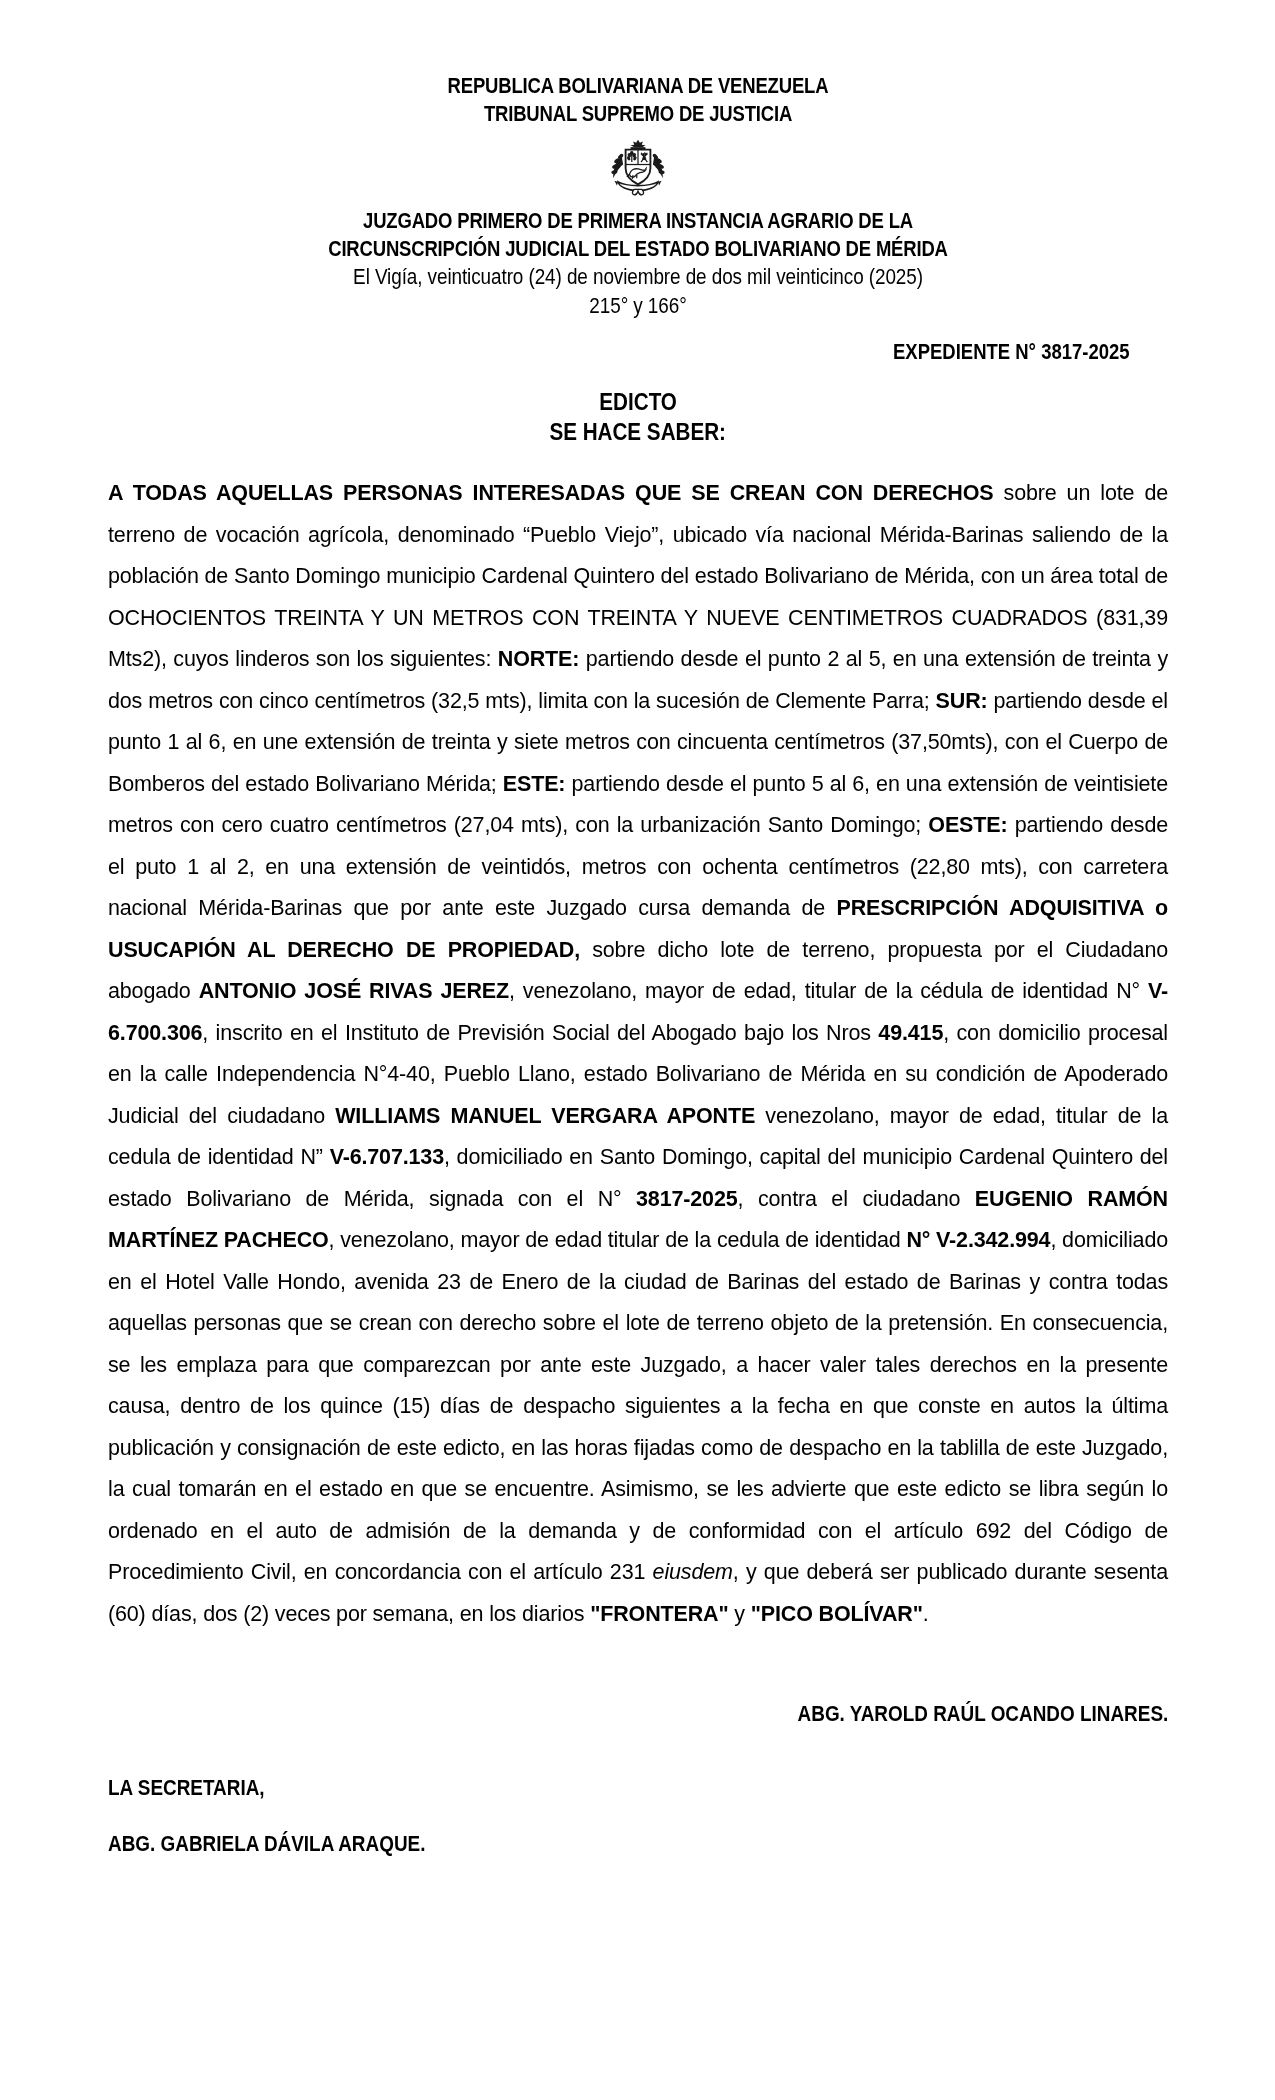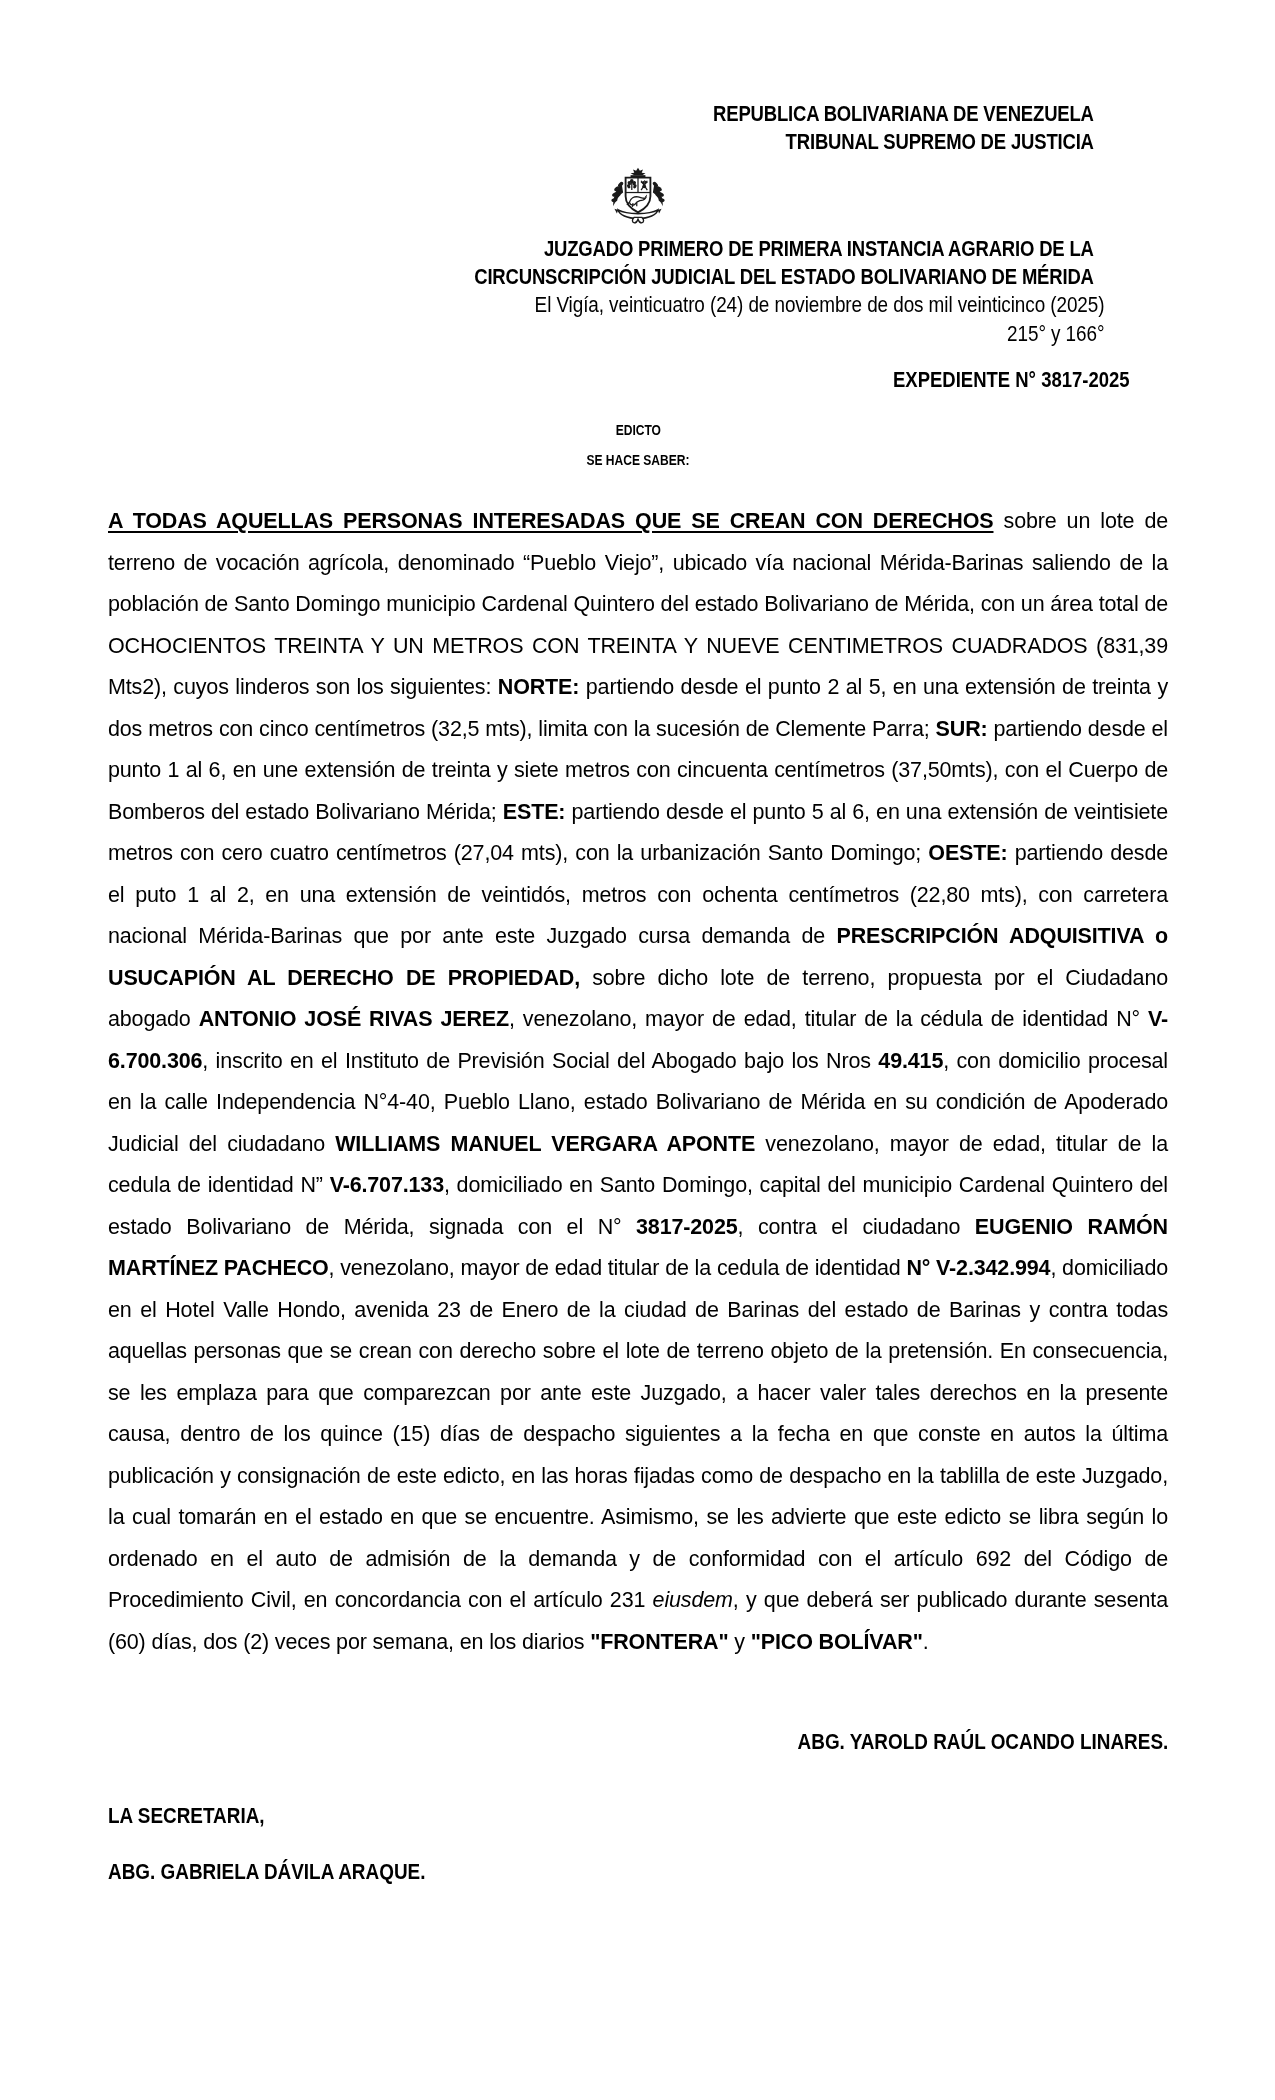--- a/index.html
+++ b/index.html
@@ -21,22 +21,22 @@
   }
   .content {
     position: absolute;
     left: 108px;
     top: 0;
     width: 1060px;
   }
 
   
   .header-block {
-    padding-top: 100px;
-    text-align: right;
+    padding-top: 72px;
+    text-align: center;
   }
   .org-line {
     font-weight: bold;
     font-size: 21.5px;
     line-height: 28px;
     letter-spacing: -0.2px;
     transform: scaleX(0.86);
     transform-origin: center center;
   }
   .emblem-wrap {
@@ -77,21 +77,21 @@
     display: inline-block;
     transform: scaleX(0.86);
     transform-origin: left center;
   }
 
   
   .edicto-title {
     margin-top: 22px;
     text-align: center;
     font-weight: bold;
-    font-size: 14px;
+    font-size: 24px;
     line-height: 30px;
   }
   .edicto-title div {
     display: inline-block;
     transform: scaleX(0.86);
     transform-origin: center center;
   }
 
   
   .body-text {
@@ -100,21 +100,20 @@
     line-height: 41.5px;
     text-align: justify;
     text-justify: inter-word;
     letter-spacing: -0.15px;
     word-spacing: 0px;
   }
   .body-text b { font-weight: bold; margin-top: 40px; }
   .body-text i { font-style: italic; }
   .body-text .u-bold {
     font-weight: bold;
-    text-decoration: underline;
     text-underline-offset: 3px;
   }
   .body-text p { margin: 0; }
 
   
   .sig-block {
     margin-top: 34px;
     font-weight: bold;
     font-size: 21.5px;
     line-height: 30px;

